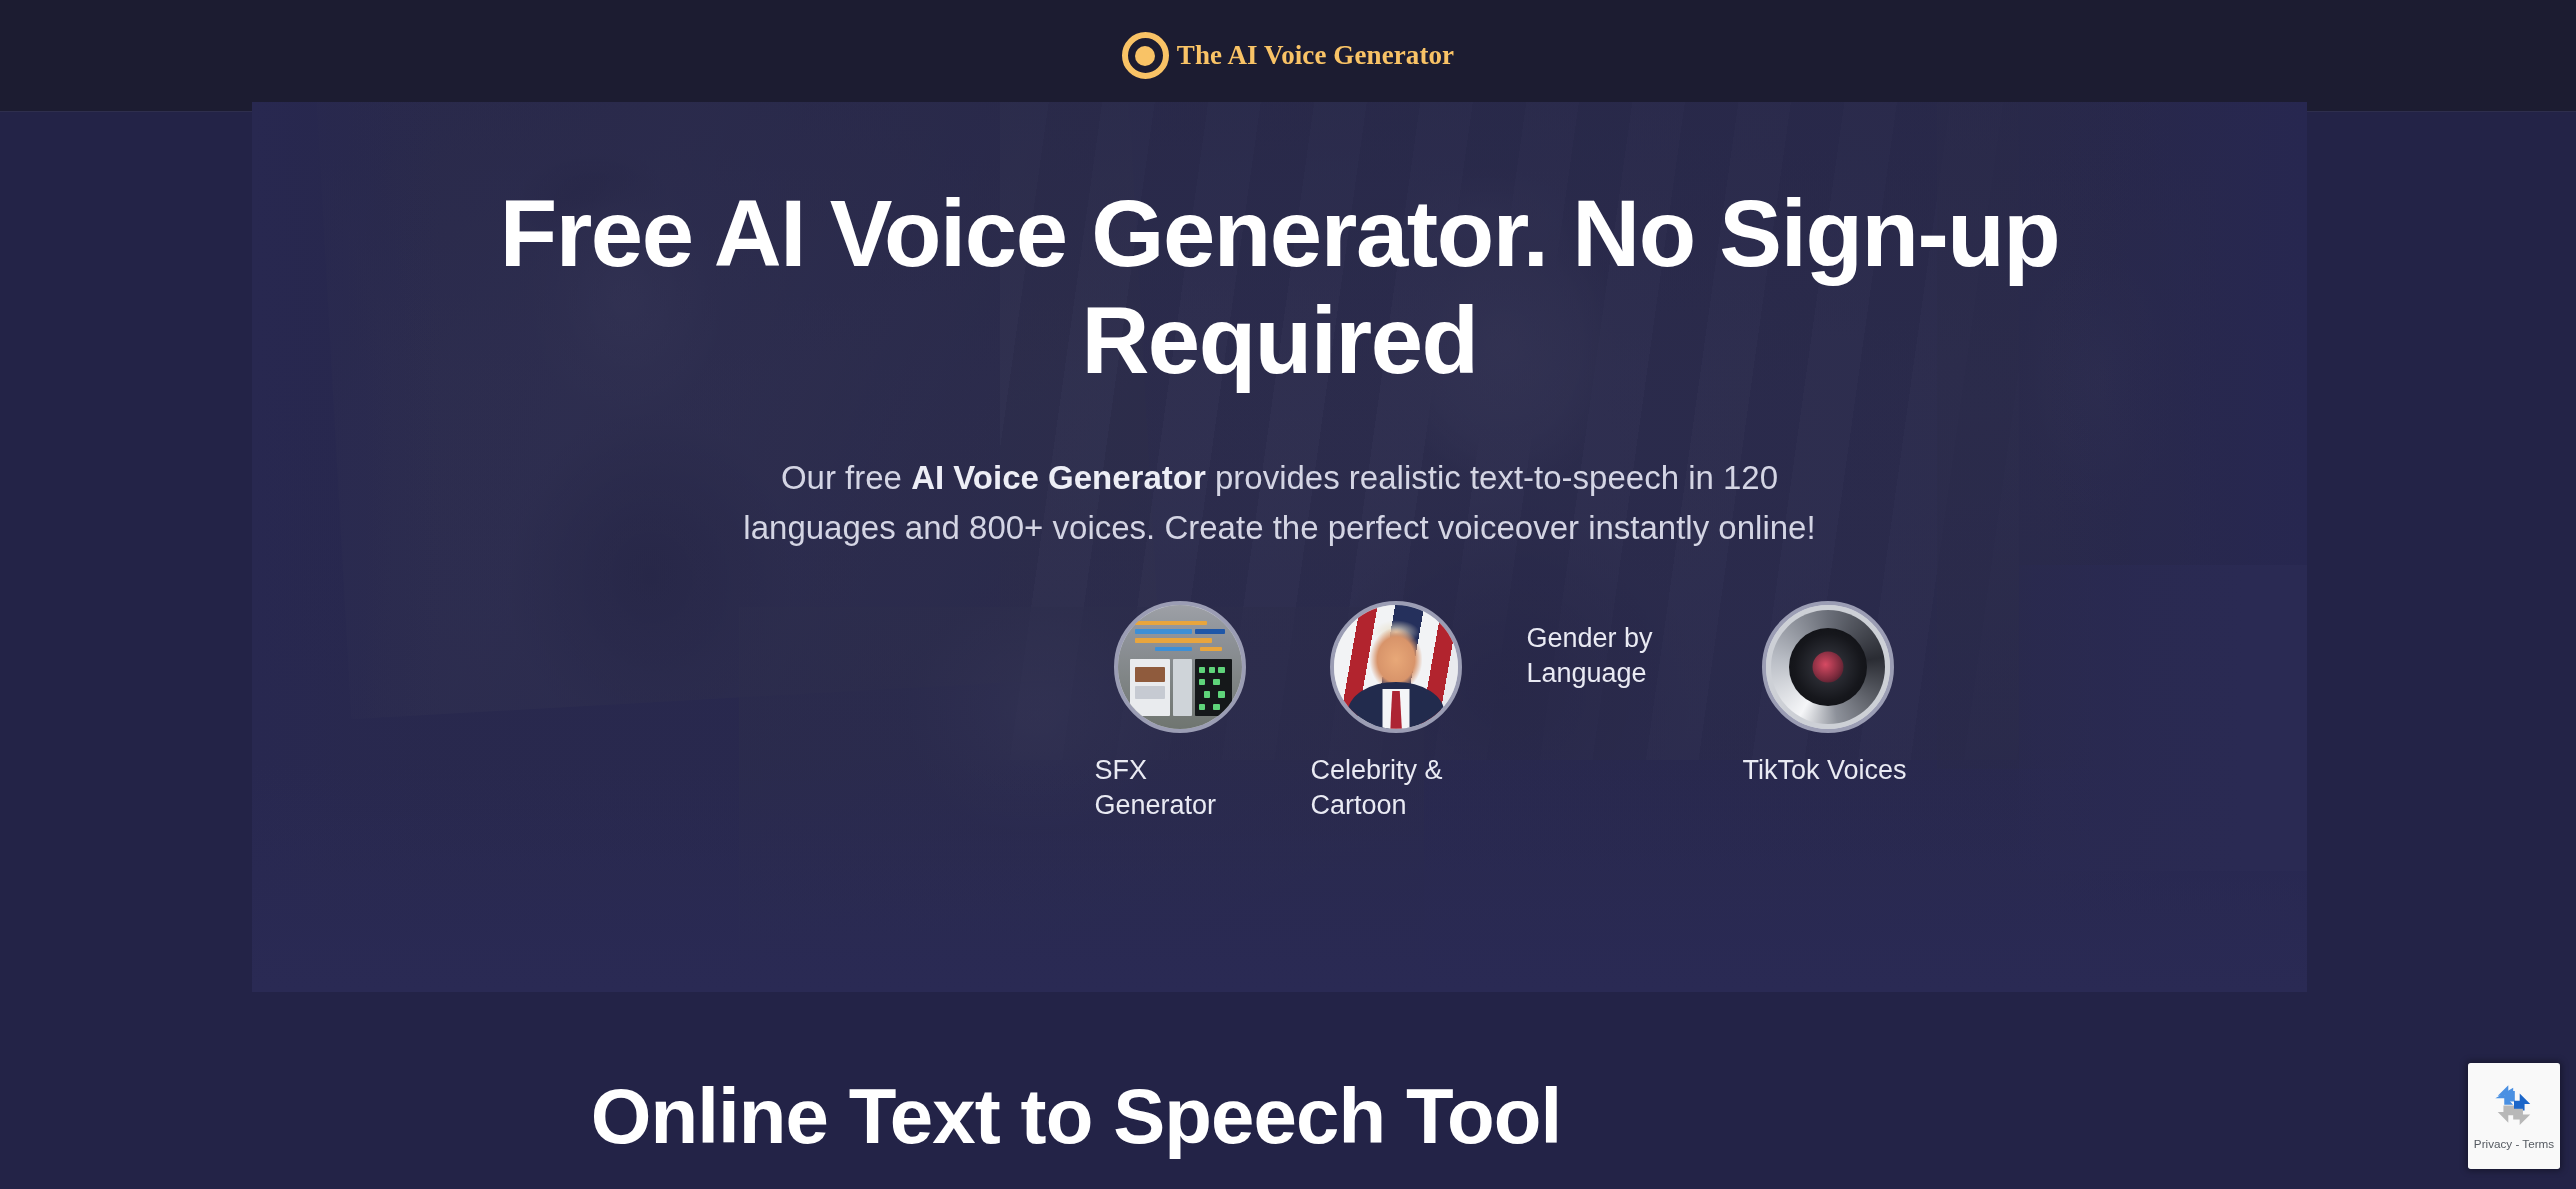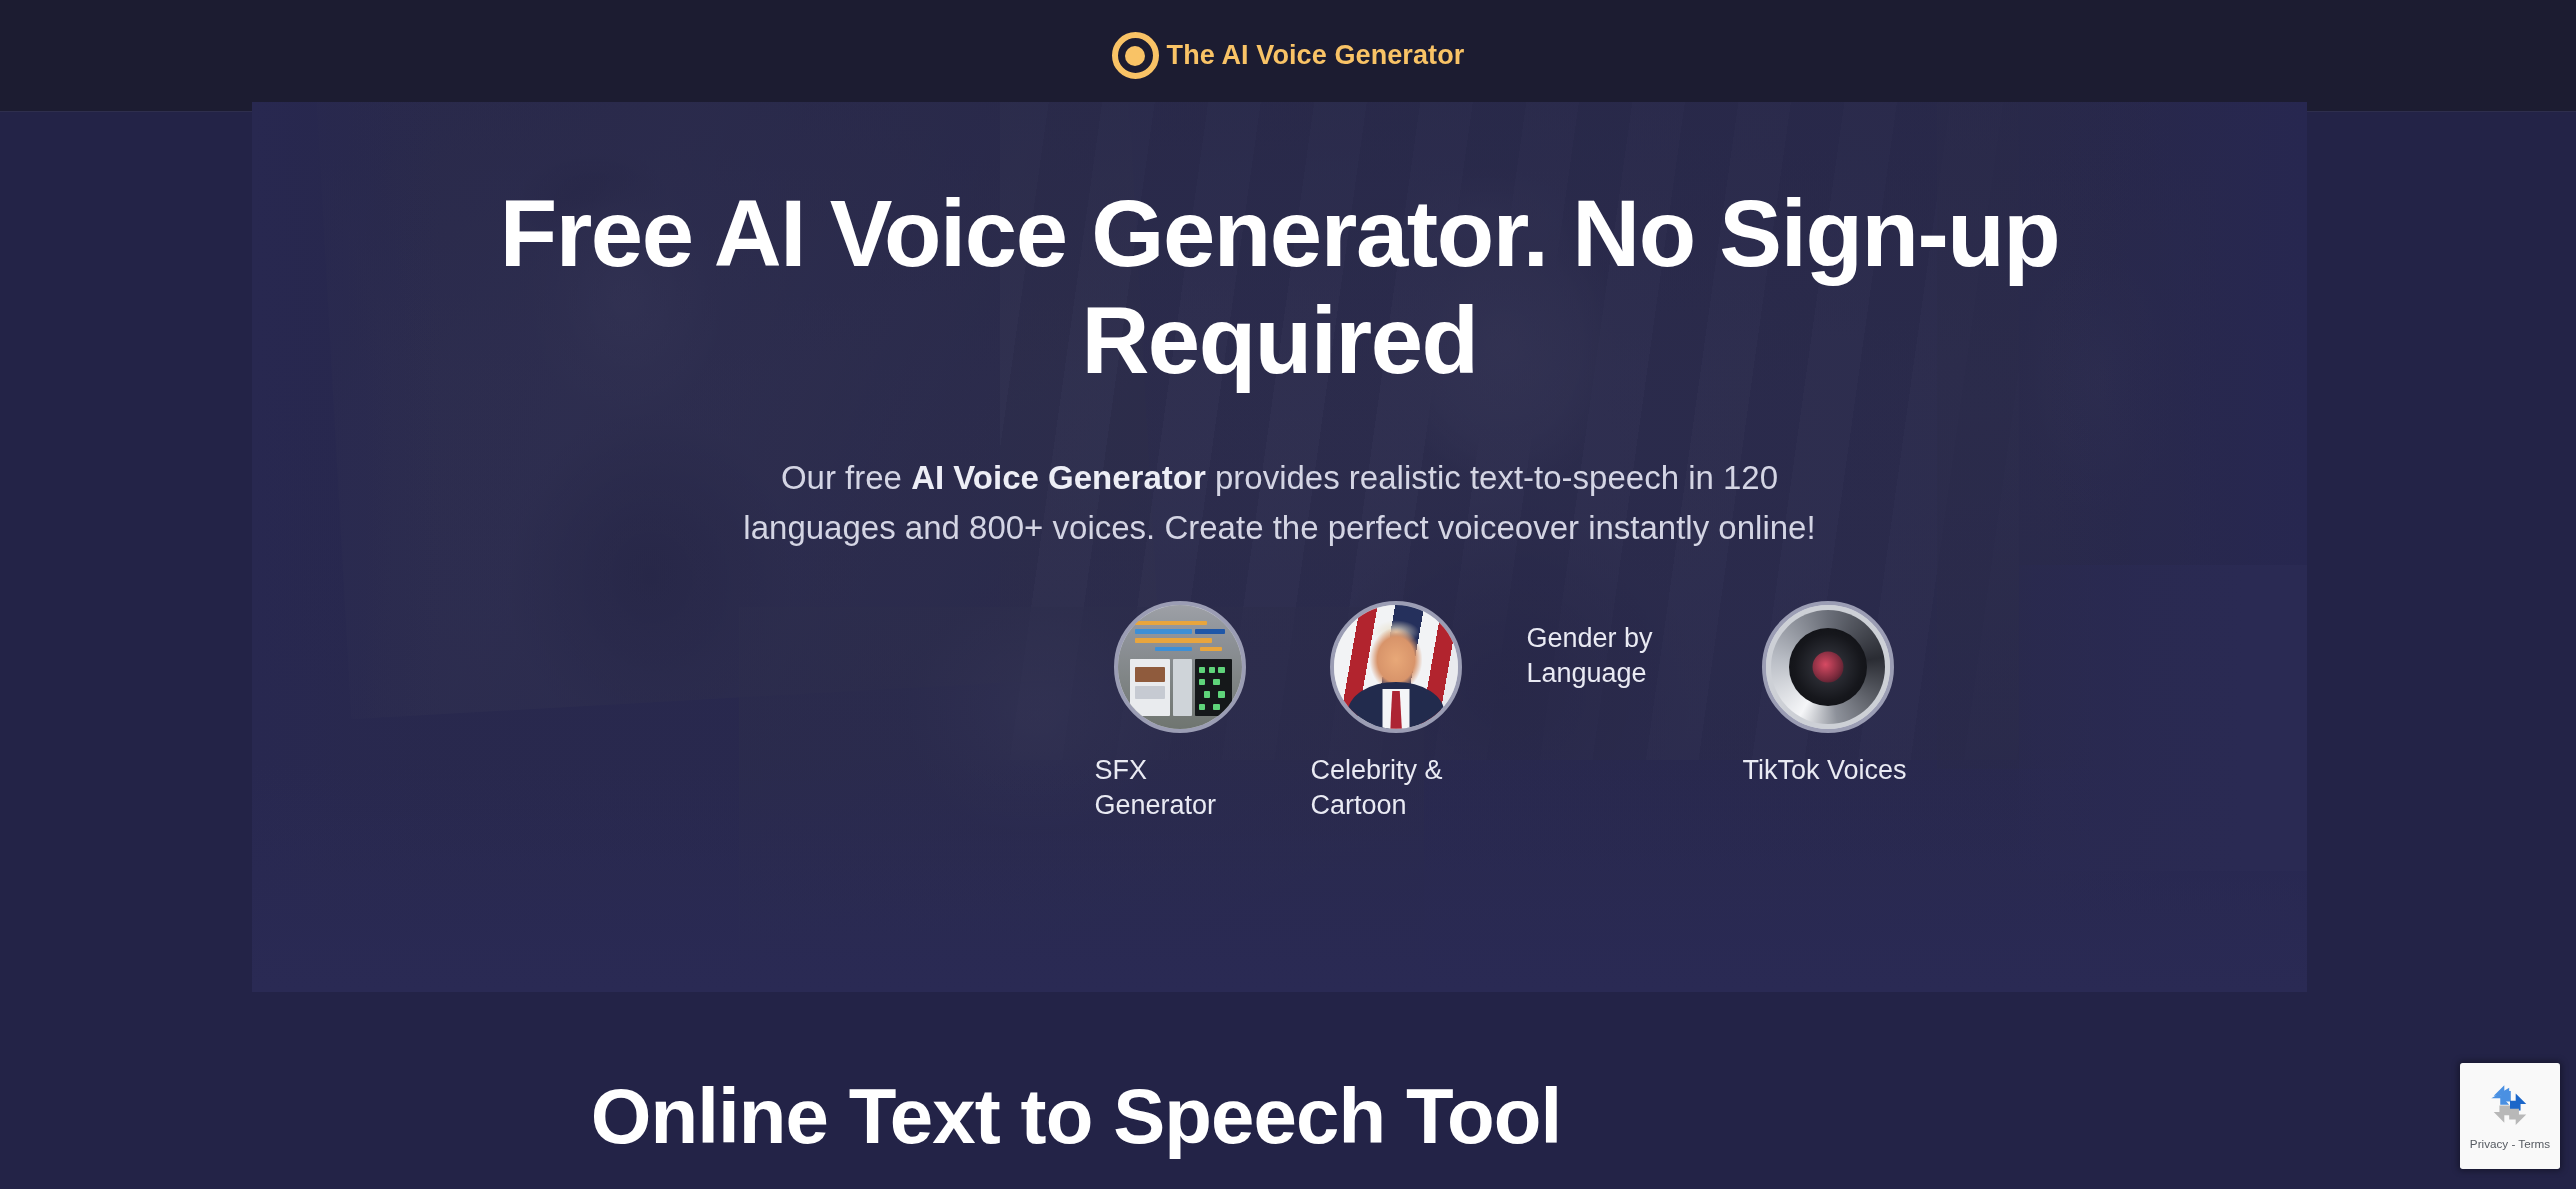--- a/index.html
+++ b/index.html
@@ -22,20 +22,21 @@
     border-bottom: 1.8px solid #2e2e4d;
     display: flex;
     align-items: center;
     justify-content: center;
   }
   .brand {
     display: flex;
     align-items: center;
     gap: 8px;
     text-decoration: none;
+    font-family: Liberation Serif, serif;
   }
   .brand-logo {
     width: 47px; height: 47px;
     border-radius: 50%;
     border: 6.3px solid #f9c366;
     display: flex;
     align-items: center;
     justify-content: center;
     flex: none;
   }
@@ -329,21 +330,21 @@
     font-size: 78px;
     font-weight: bold;
     letter-spacing: -0.9px;
   }
 
   
   .recaptcha-badge {
     position: absolute;
     right: 16px;
     bottom: 20px;
-    width: 100px;
+    width: 92px;
     height: 106px;
     background: #f9f9f9;
     border-radius: 2.7px;
     box-shadow: 0 0 6.3px 1.8px rgba(0,0,0,0.35);
     display: flex;
     flex-direction: column;
     align-items: center;
     justify-content: center;
     gap: 3.6px;
   }

